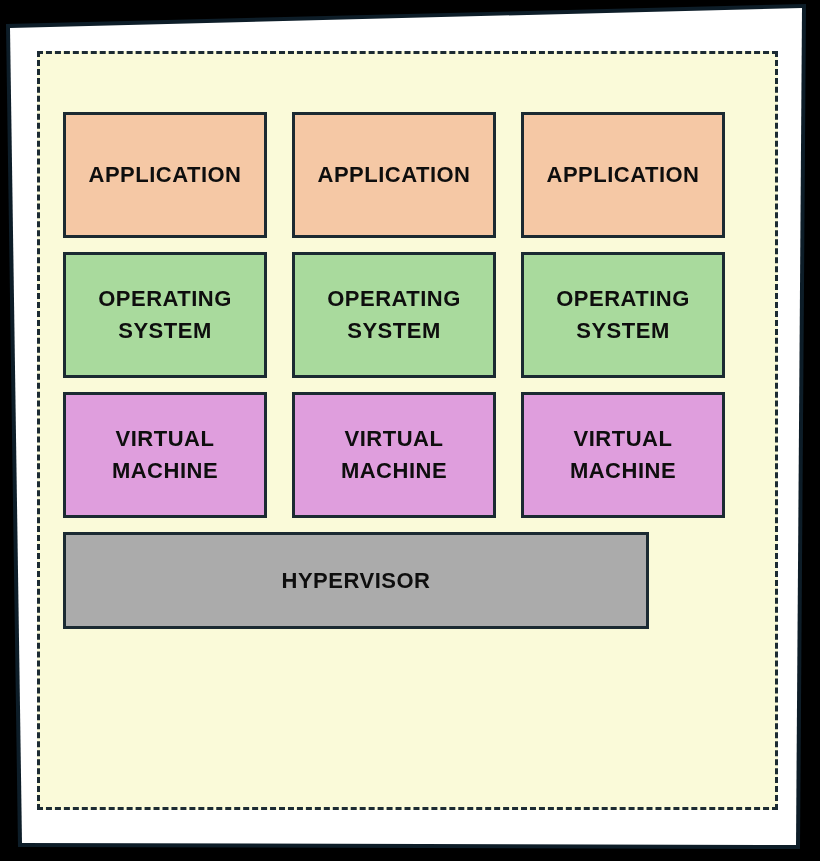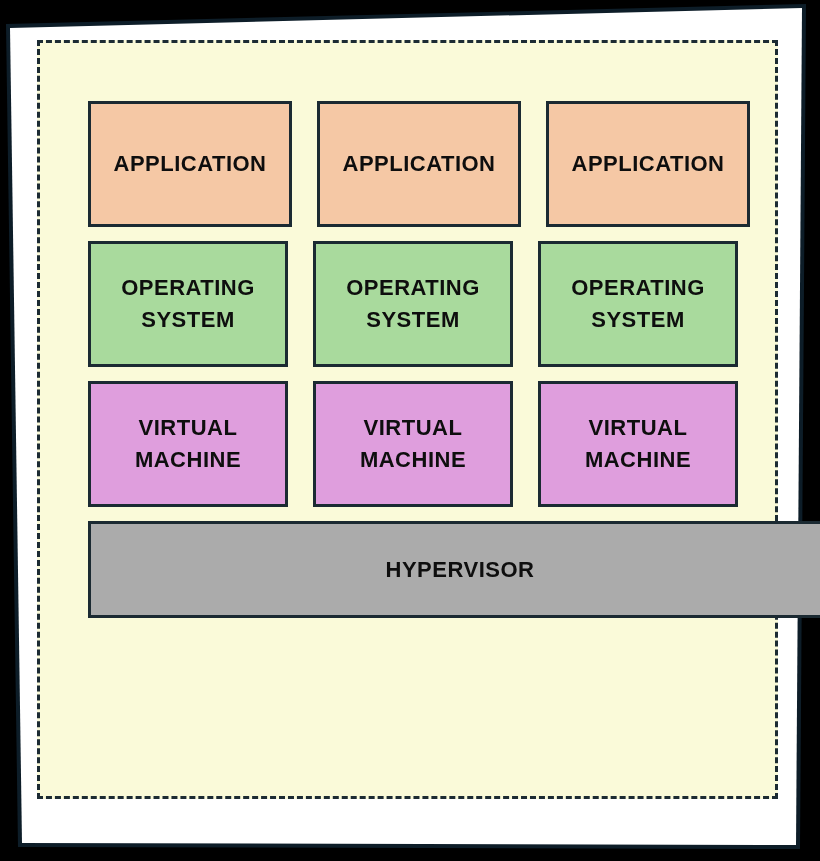--- a/index.html
+++ b/index.html
@@ -23,26 +23,26 @@
   }
   .paper {
     position: absolute;
     inset: 0;
     background: #ffffff;
     clip-path: polygon(10px 28px, 802px 8px, 796px 845px, 22px 843px);
   }
   .canvas {
     position: absolute;
     left: 37px;
-    top: 40px;
+    top: 51px;
     width: 741px;
     height: 759px;
     box-sizing: border-box;
     border: 3px dashed #1c2b33;
-    padding: 58px 37px 0 48px;
+    padding: 58px 37px 0 23px;
   }
   .grid-row {
     display: flex;
     gap: 25px;
     margin-bottom: 14px;
   }
   .box {
     box-sizing: border-box;
     border: 3px solid #1b2a32;
     display: flex;
@@ -54,21 +54,21 @@
     line-height: 1.45;
     letter-spacing: 0.5px;
     color: #0e0e0e;
   }
   .cell {
     width: 204px;
     height: 126px;
     padding: 0 26px;
   }
   .wide {
-    width: 744px;
+    width: 586px;
     height: 97px;
   }
   .hypervisor { margin-top: 9px; }
   .physical   { margin-top: 18px; }
 </style>
 </head>
 <body>
 
 <div class="frame-outline"></div>
 <div class="paper"></div>

